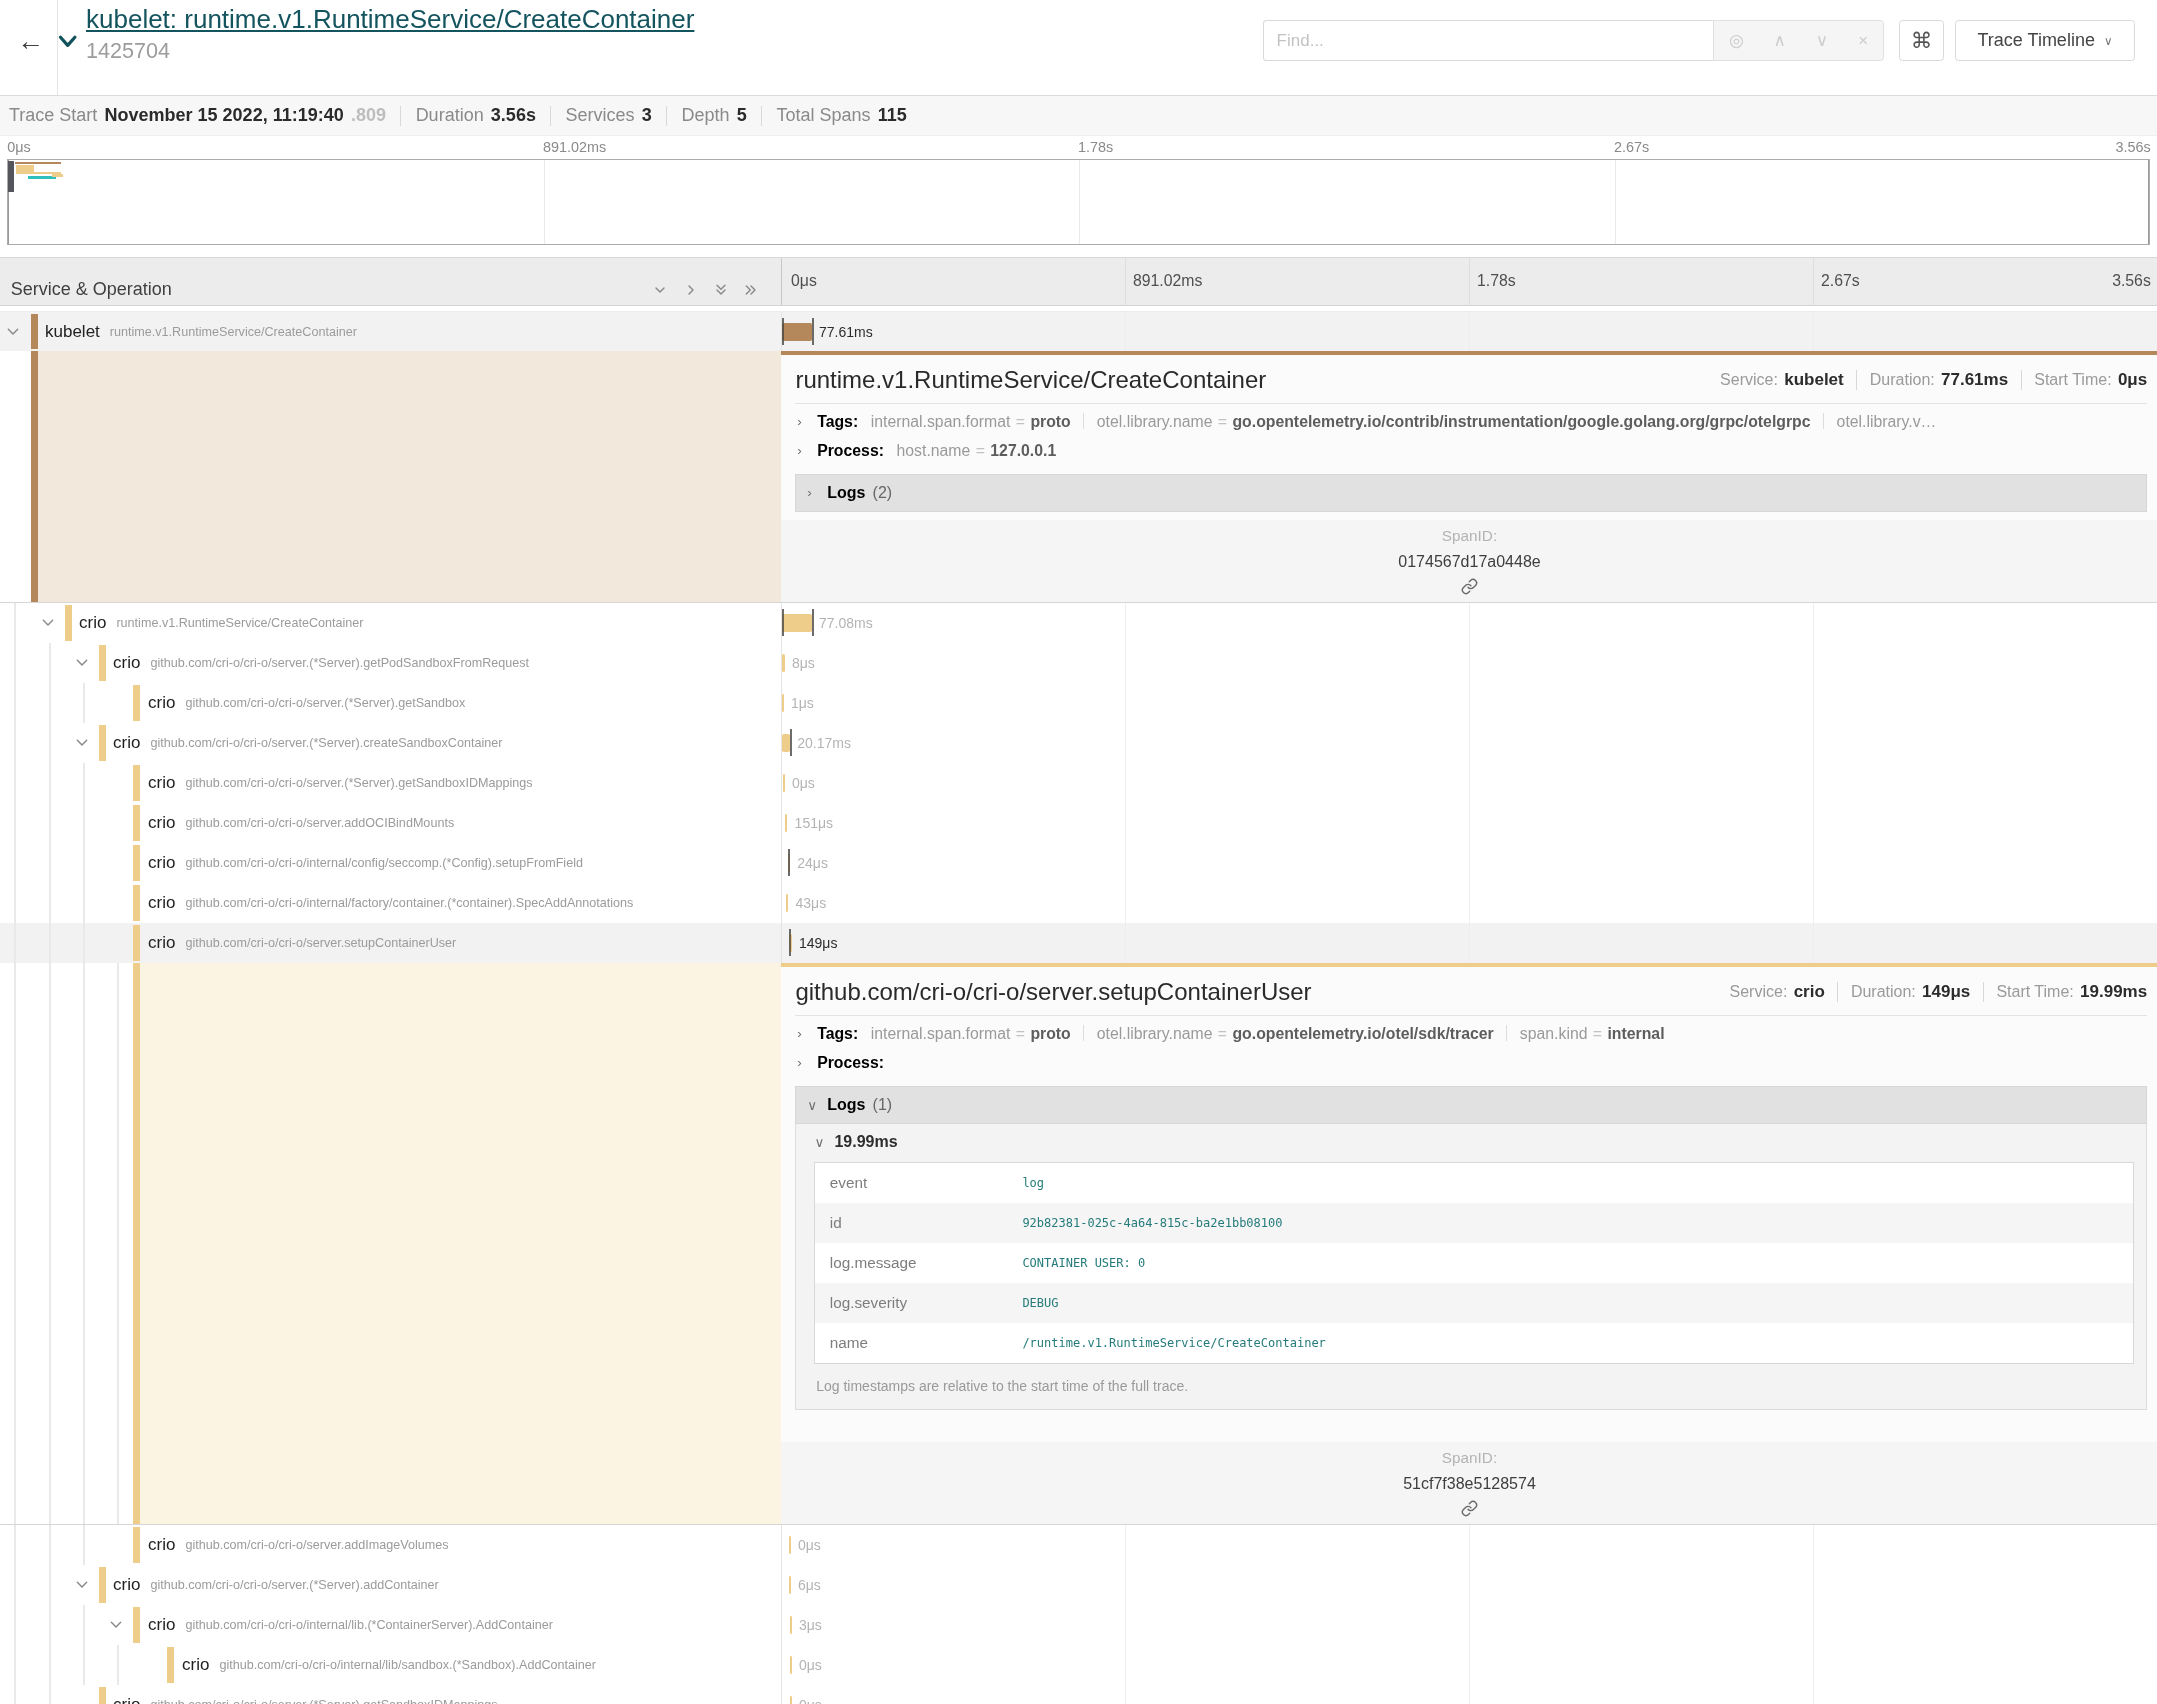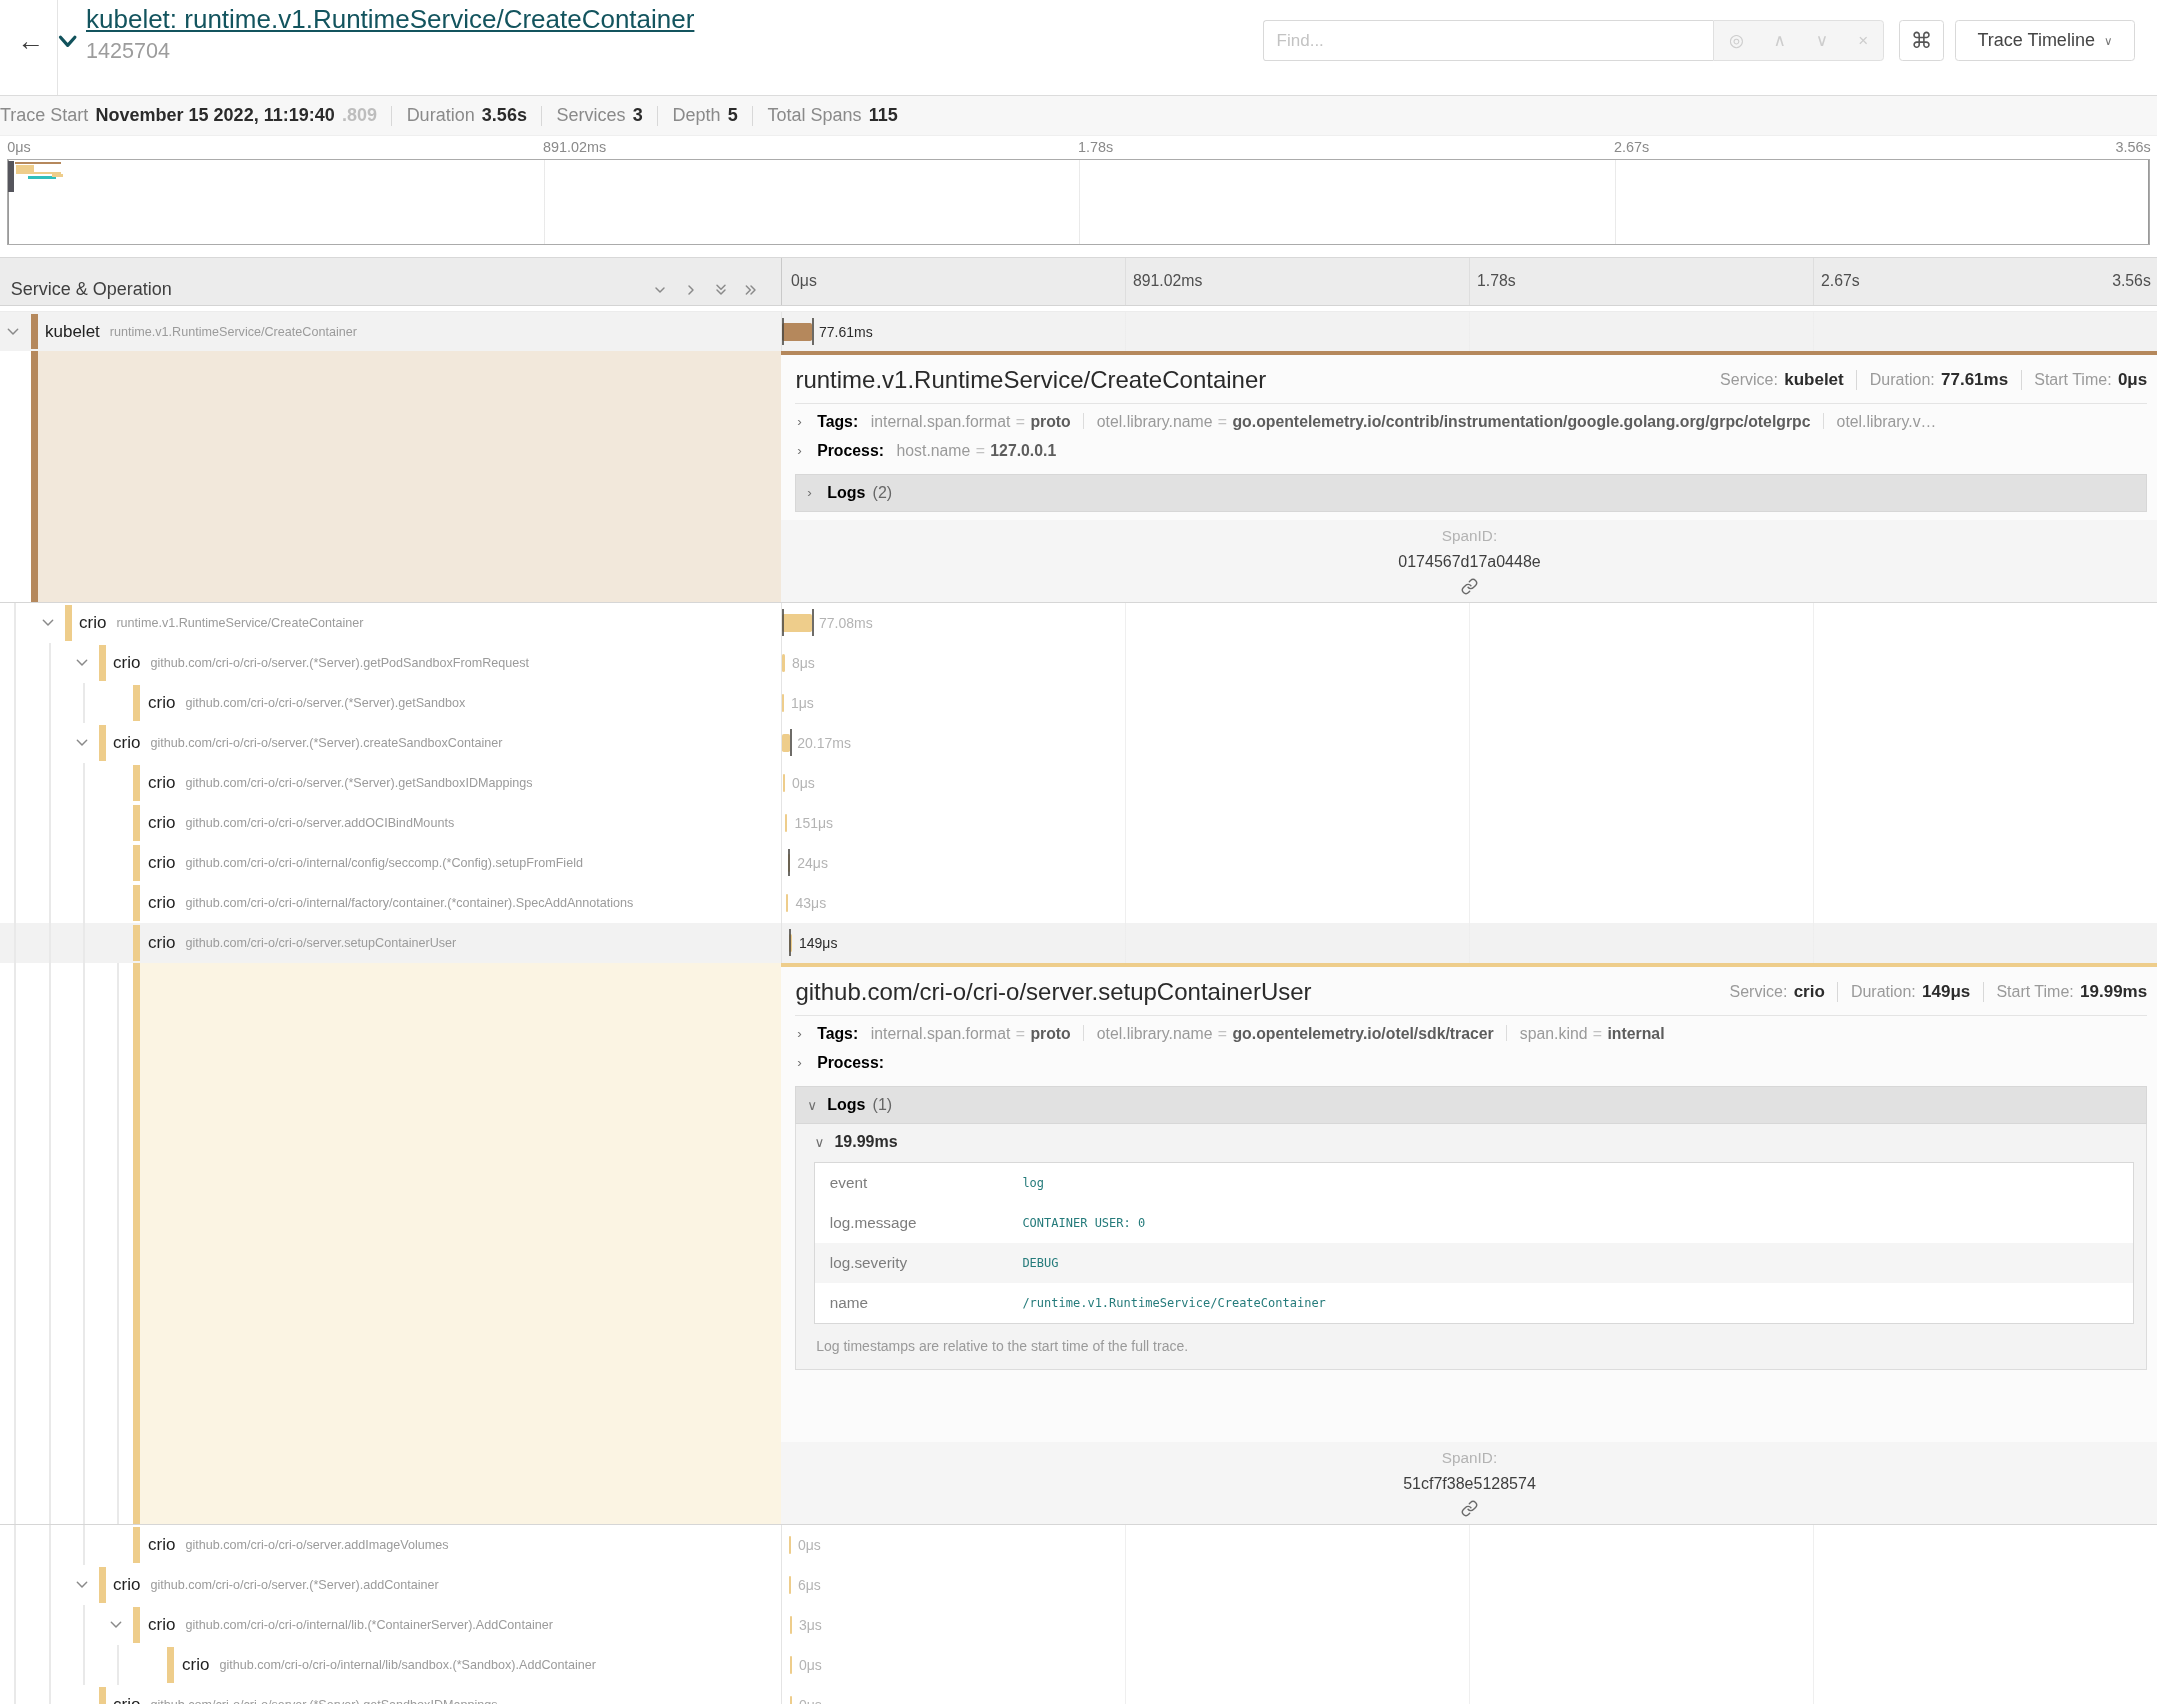--- a/index.html
+++ b/index.html
@@ -28,21 +28,21 @@
     border-radius:3.6px; background:#fff; font-size:21.6px; color:#555; display:flex; align-items:center;
     justify-content:center; cursor:pointer; }
   .view-btn { position:absolute; left:1955px; top:20px; width:180px; height:41px; border:0.9px solid #d9d9d9;
     border-radius:3.6px; background:#fff; font-size:18px; color:#454545; display:flex; align-items:center;
     justify-content:center; gap:9px; cursor:pointer; }
   .view-btn .vchev { font-size:11.7px; color:#777; }
 
   
   .summarybar { position:absolute; left:0; top:95px; width:2158px; height:41px; background:#f7f7f7;
     border-top:0.9px solid #dcdcdc; border-bottom:0.9px solid #efefef; display:flex; align-items:center;
-    font-size:18px; color:#8a8a8a; white-space:nowrap; }
+    padding-left:9px; font-size:18px; color:#8a8a8a; white-space:nowrap; }
   .summarybar b { color:#2b2b2b; margin-left:7.2px; font-weight:700; }
   .summarybar .suffix { color:#bdbdbd; font-weight:700; }
   .sum-sep { display:inline-block; width:0.9px; height:20px; background:#d8d8d8; margin:0 14.4px; }
 
   
   .mm-labels { position:absolute; left:0; top:137px; width:2158px; height:21.6px; font-size:14.4px; color:#8a8a8a; }
   .mm-labels span { position:absolute; top:1.8px; }
   .mm-canvas { position:absolute; left:7.2px; top:159px; width:2143px; height:86px; background:#fff;
     border:0.9px solid #ababab; cursor:crosshair;
     background-image:linear-gradient(#e7e7e7,#e7e7e7),linear-gradient(#e7e7e7,#e7e7e7),linear-gradient(#e7e7e7,#e7e7e7);
@@ -496,20 +496,24 @@
         <div class="log-body">
           <div class="log-ts">
             <span class="acc-chev">∨</span>
             <span>19.99ms</span>
           </div>
           <div class="lt" id="log-table">
               <div class="lt-row">
                 <span class="lt-k">event</span>
                 <span class="lt-v">log</span>
               </div>
+              <div class="lt-row alt">
+                <span class="lt-k">id</span>
+                <span class="lt-v">92b82381-025c-4a64-815c-ba2e1bb08100</span>
+              </div>
               <div class="lt-row">
                 <span class="lt-k">log.message</span>
                 <span class="lt-v">CONTAINER USER: 0</span>
               </div>
               <div class="lt-row alt">
                 <span class="lt-k">log.severity</span>
                 <span class="lt-v">DEBUG</span>
               </div>
               <div class="lt-row">
                 <span class="lt-k">name</span>

